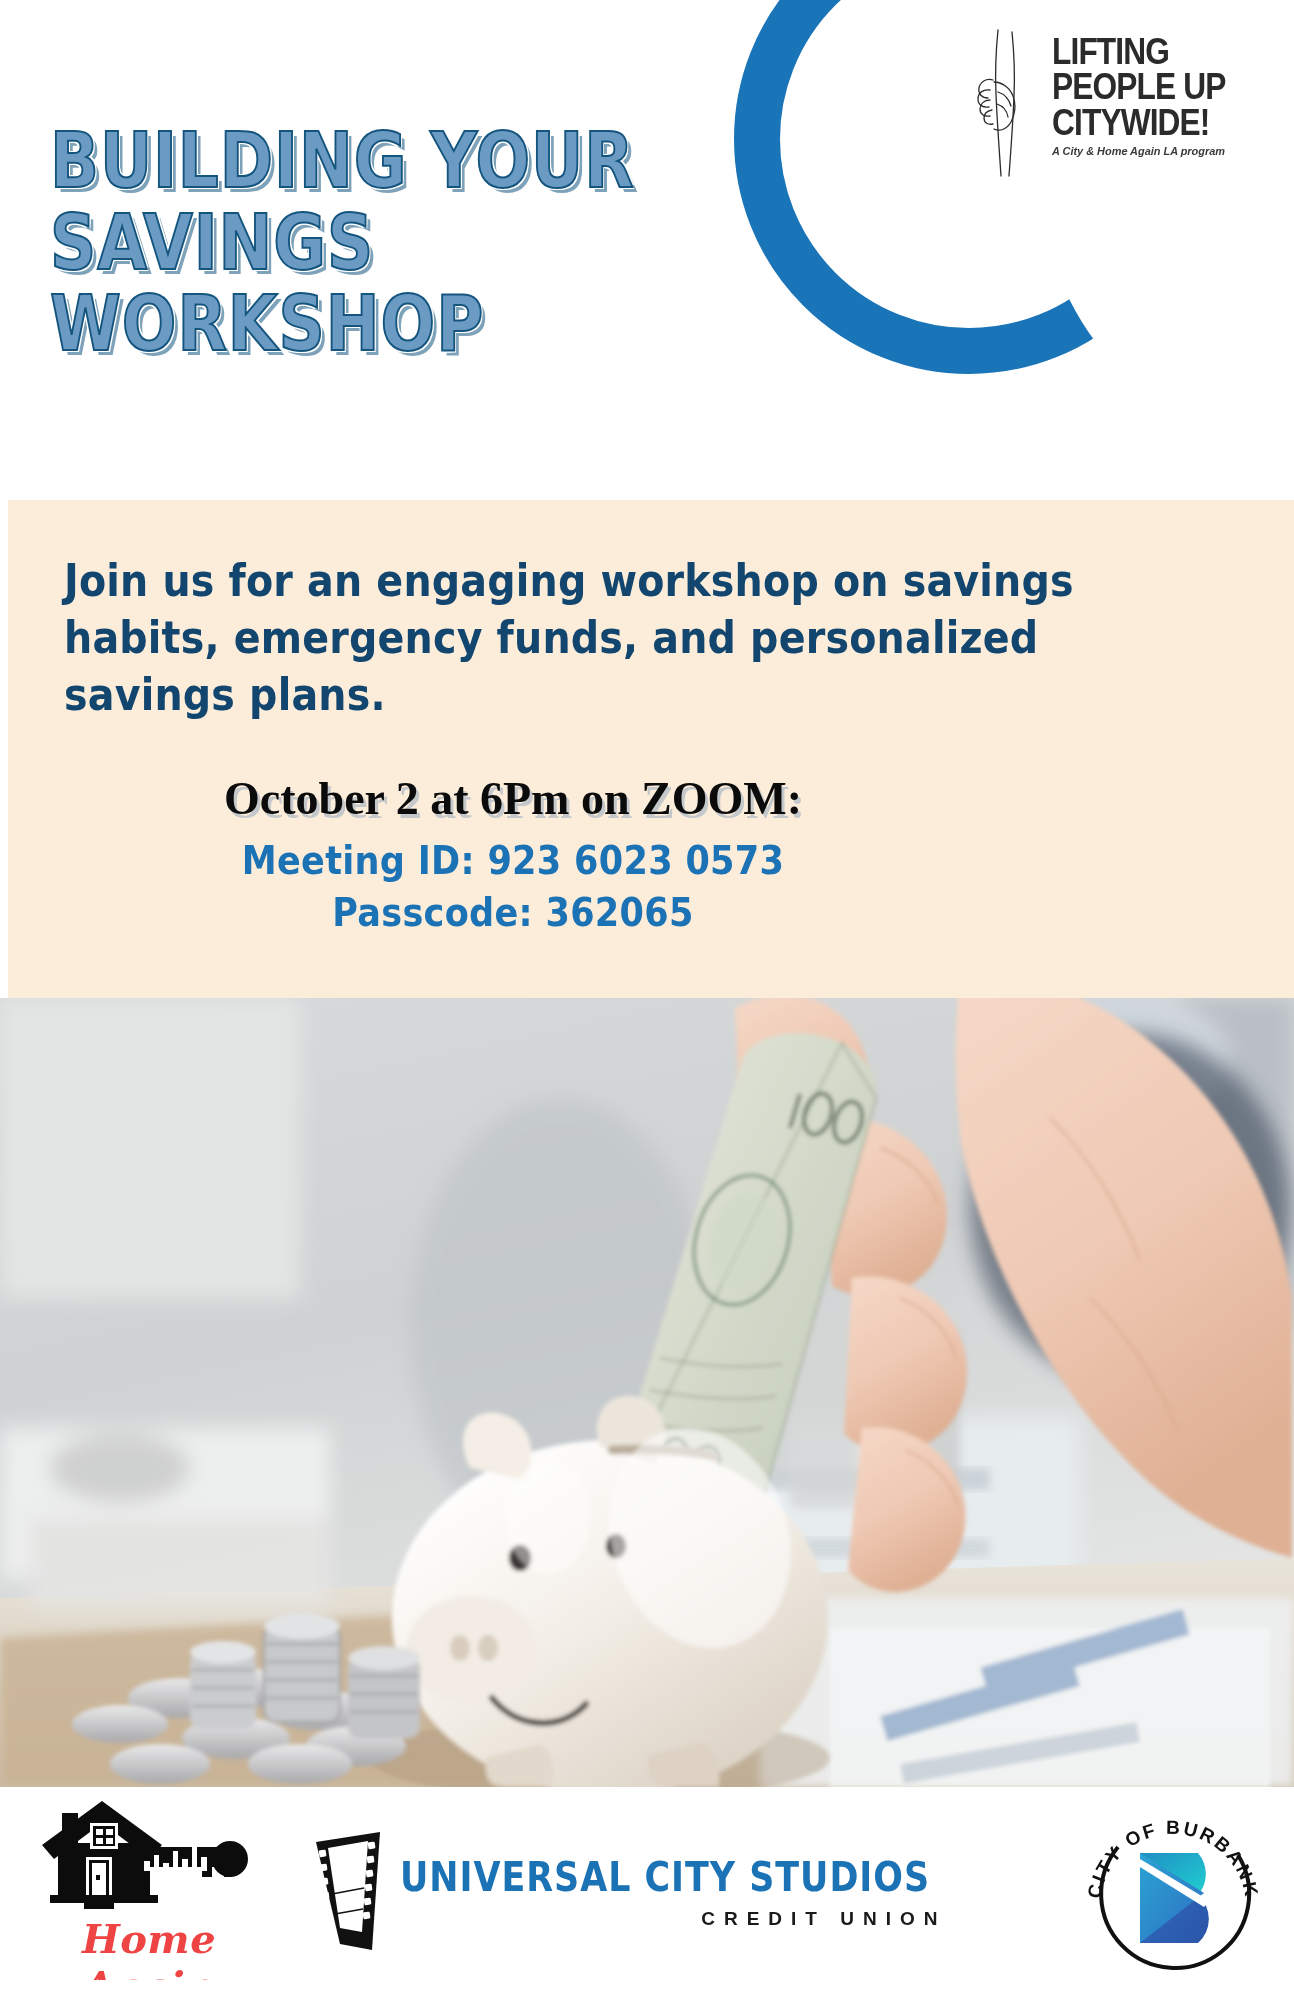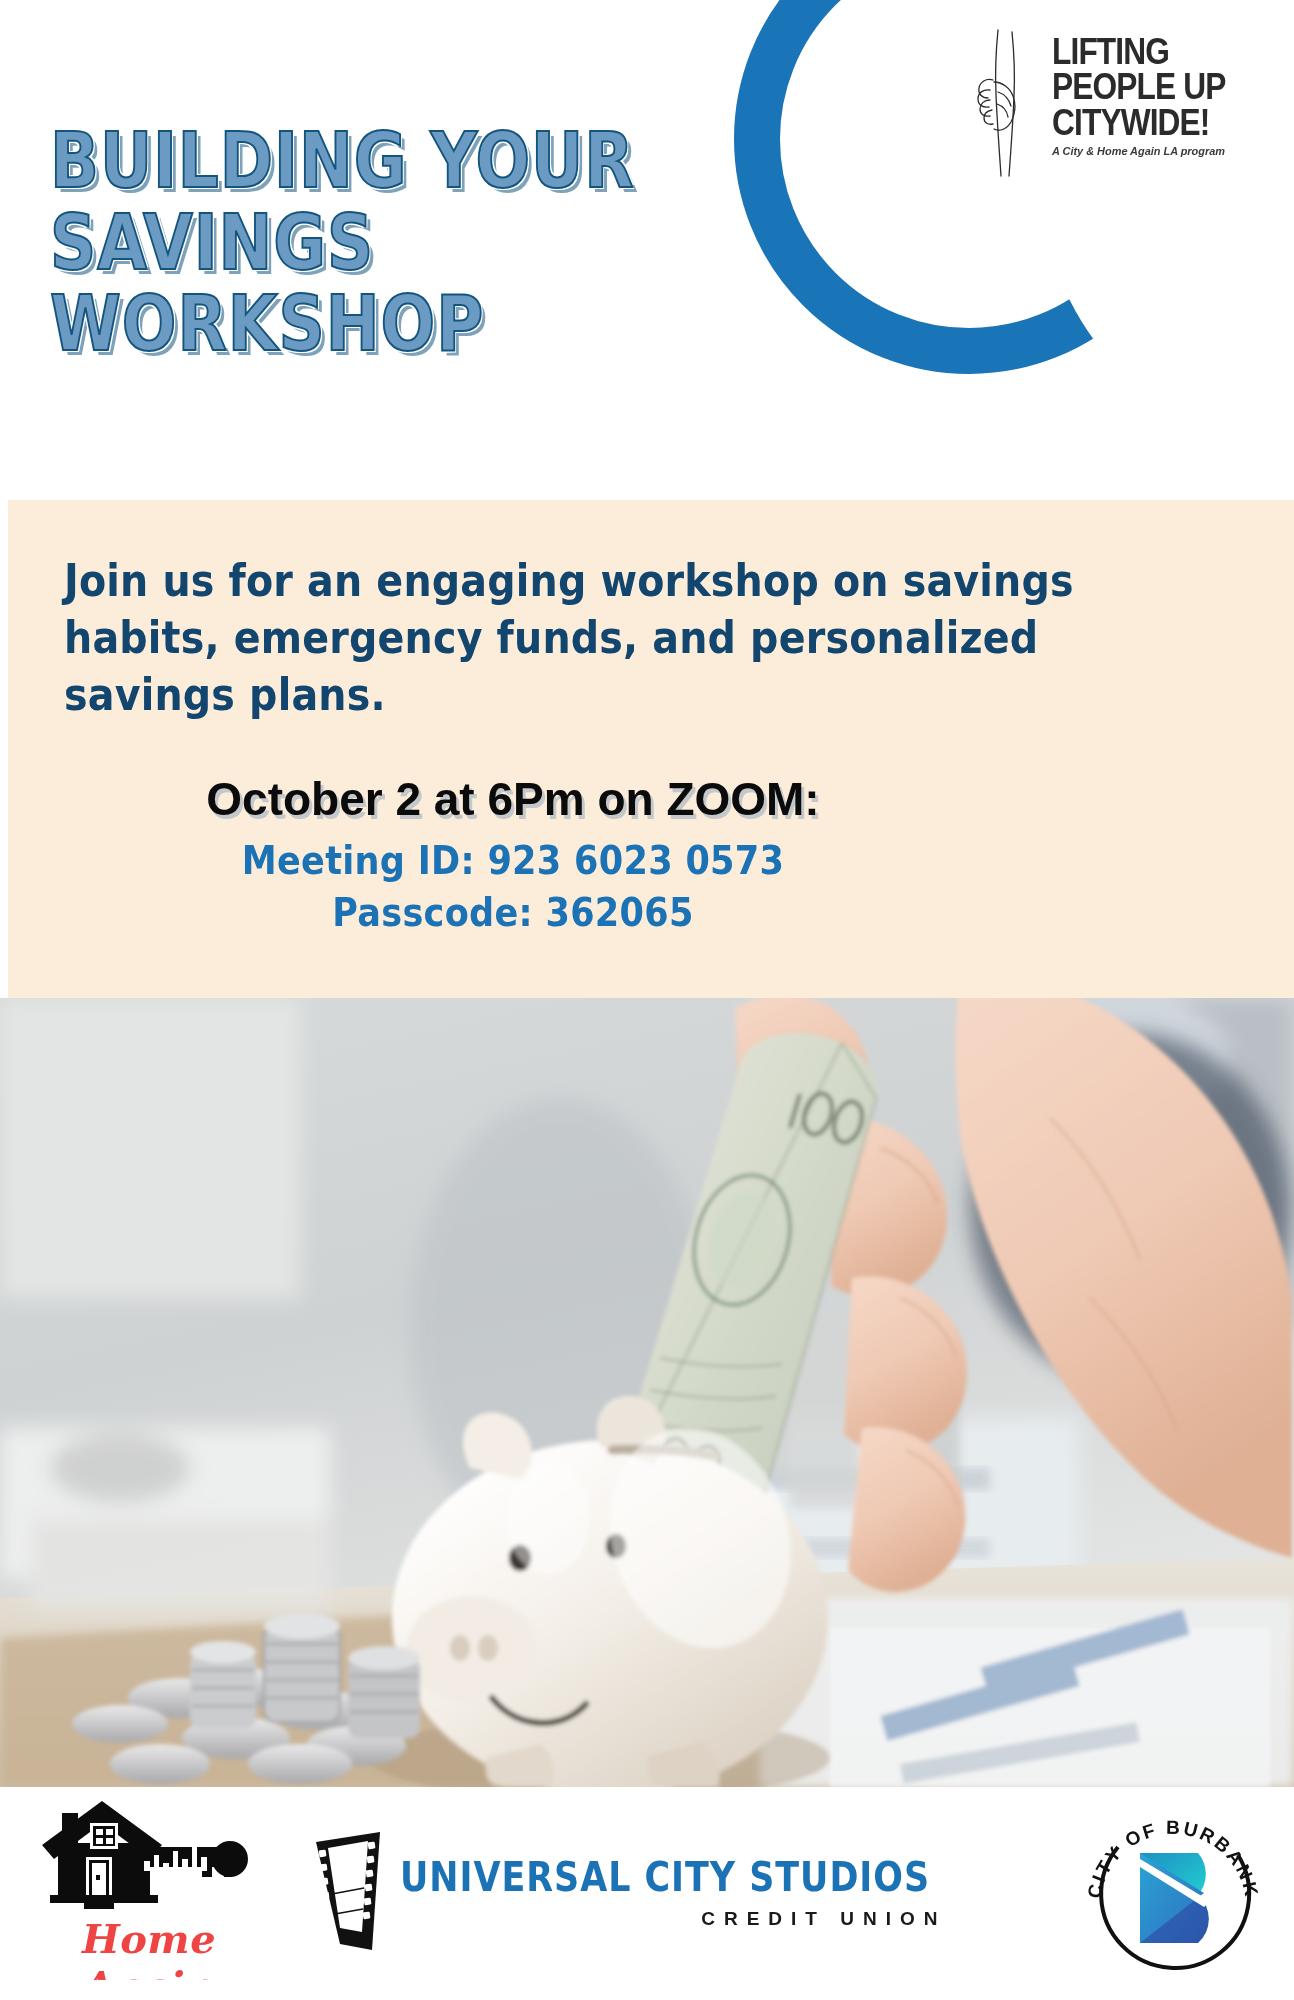--- a/index.html
+++ b/index.html
@@ -60,21 +60,21 @@
   
   .cream { position:absolute; left:8px; top:500px; width:1294px; height:498px; background:#fceddb; }
   .lead {
     position:absolute; left:56px; top:52px; width:1060px;
     font-family:"DejaVu Sans Condensed","Liberation Sans", sans-serif;
     font-weight:bold; font-size:44px; line-height:1.30; color:#12466f;
     letter-spacing:0.2px;
   }
   .datetime {
     position:absolute; left:0; top:272px; width:1010px; text-align:center;
-    font-family:Liberation Sans, sans-serif;
+    font-family:Liberation Serif, serif;
     font-weight:bold; font-size:46px; color:#0b0b0b; letter-spacing:0px;
     text-shadow:3px 4px 0 rgba(150,170,190,0.55);
   }
   .zoomline {
     position:absolute; left:0; width:1010px; text-align:center;
     font-family:"DejaVu Sans Condensed","Liberation Sans", sans-serif;
     font-weight:bold; font-size:39px; color:#1b72b5; letter-spacing:0.3px;
   }
   .zoomline.id { top:338px; }
   .zoomline.pass { top:390px; }

